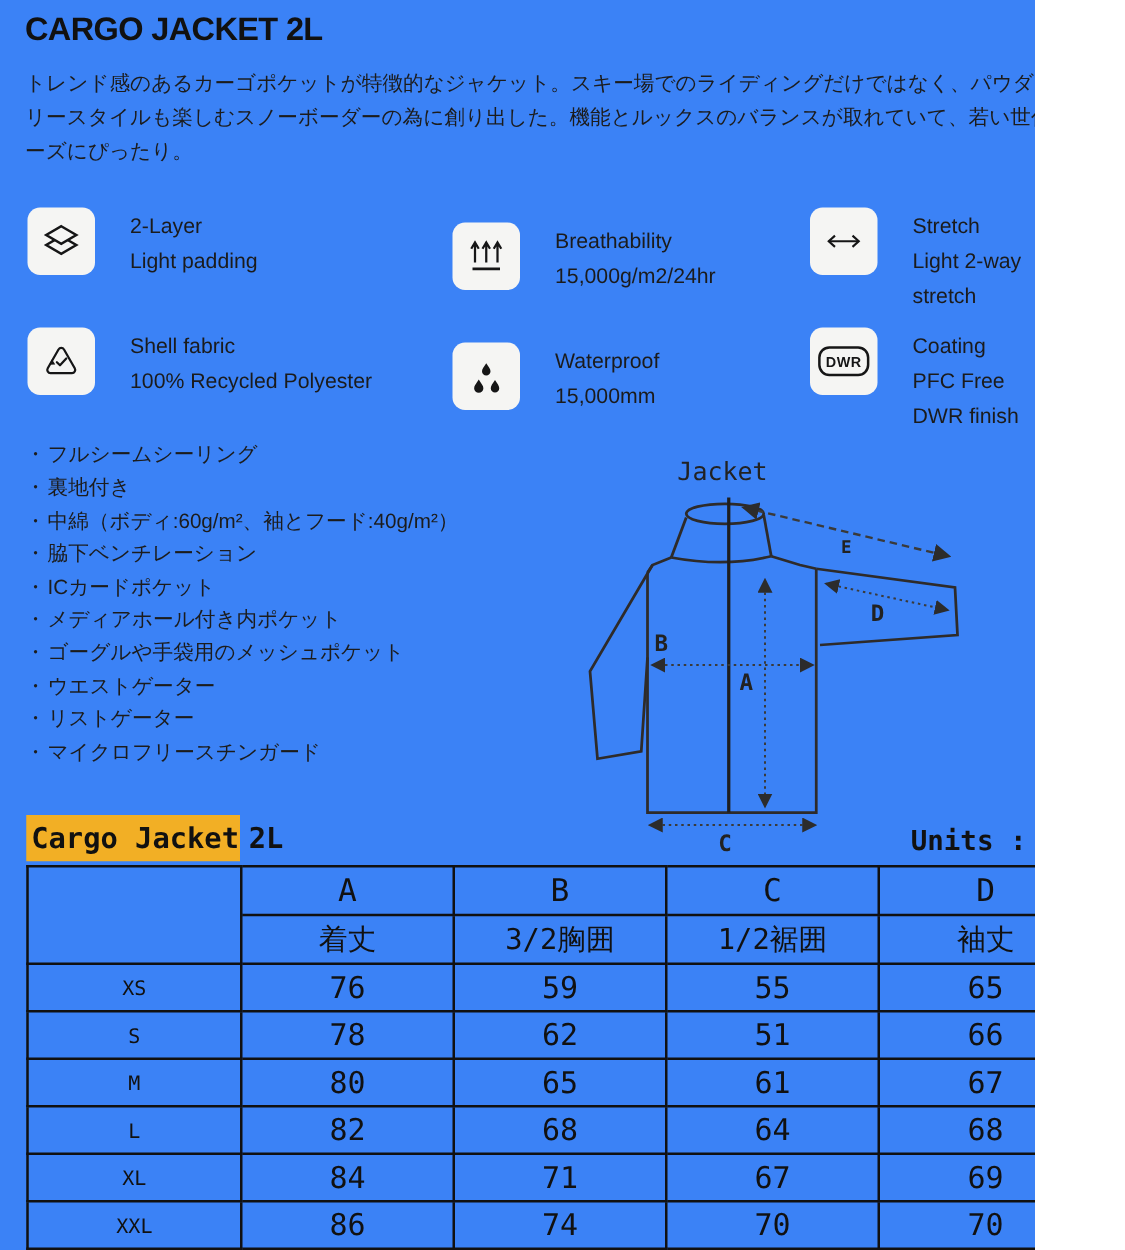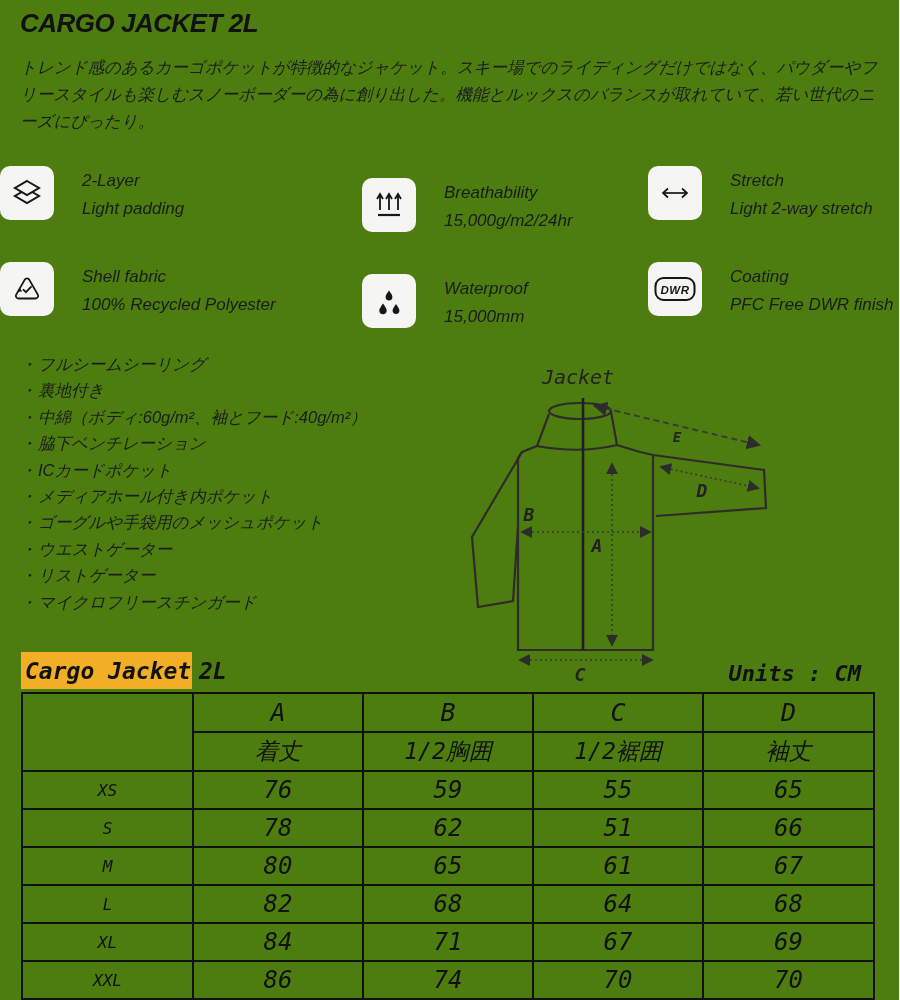--- a/index.html
+++ b/index.html
@@ -1,27 +1,27 @@
 <!DOCTYPE html>
 <html><head>
 <meta charset="utf-8">
 <style>
   html,body{margin:0;padding:0;background:#ffffff;}
-  .page{position:relative;width:899px;height:1000px;background:#4d7c0f;overflow:hidden;
-        font-family:"Liberation Sans", sans-serif;color:#1b1b1b;font-style:italic;}
+  .page{position:relative;width:828px;height:1000px;background:#3b82f6;overflow:hidden;
+        font-family:"Liberation Sans", sans-serif;color:#1b1b1b;}
 
   
   .title{position:absolute;left:20px;top:8px;font-size:26px;font-weight:800;
          letter-spacing:-0.5px;color:#111;}
   .desc{position:absolute;left:20px;top:54px;width:864px;font-size:16.5px;
         line-height:27px;color:#1c1c1c;}
 
   
   .feature{position:absolute;display:flex;gap:28px;}
-  .c1{left:0;} .c2{left:362px;margin-top:12px;} .c3{left:648px;}
+  .c1{left:22px;} .c2{left:362px;margin-top:12px;} .c3{left:648px;}
   .r1{top:166px;} .r2{top:262px;}
   .tile{width:54px;height:54px;border-radius:10px;background:#f5f5f3;
         display:flex;align-items:center;justify-content:center;flex:0 0 auto;}
   .ftext{padding-top:1px;}
   .ftitle,.fvalue{font-size:17px;line-height:28px;color:#1b1b1b;}
 
   
   .details{position:absolute;left:20px;top:351px;margin:0;padding:0;list-style:none;}
   .details li{display:flex;font-size:16.5px;line-height:26.4px;color:#1c1c1c;}
   .details .b{width:18px;flex:0 0 auto;}
@@ -245,21 +245,21 @@
       <tbody>
           <tr class="h1">
         <td rowspan="2"></td>
         <th class="abc">A</th>
         <th class="abc">B</th>
         <th class="abc">C</th>
         <th class="abc">D</th>
       </tr>
       <tr class="h2">
         <th class="jp">着丈</th>
-        <th class="jp">1/2胸囲</th>
+        <th class="jp">3/2胸囲</th>
         <th class="jp">1/2裾囲</th>
         <th class="jp">袖丈</th>
       </tr>
       <tr class="body">
         <td class="sz">XS</td>
         <td class="num">76</td>
         <td class="num">59</td>
         <td class="num">55</td>
         <td class="num">65</td>
       </tr>

